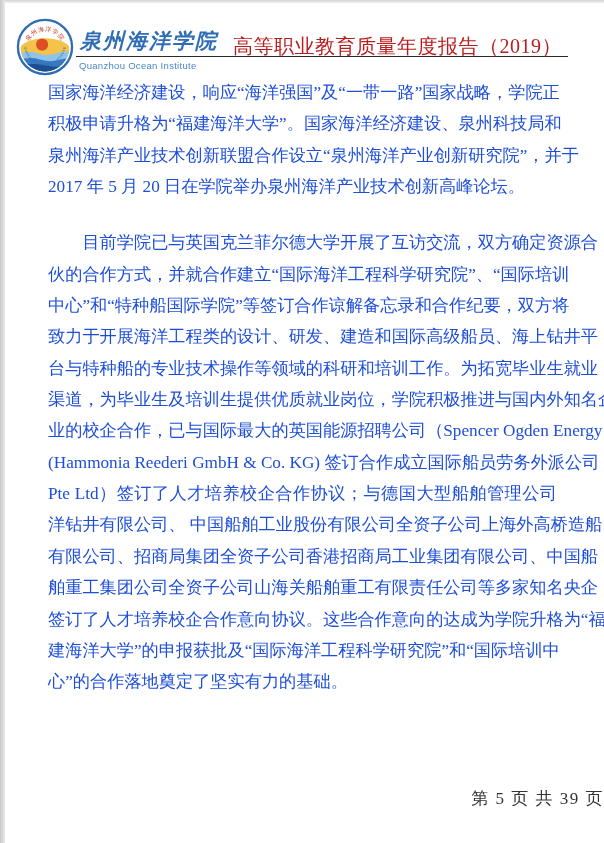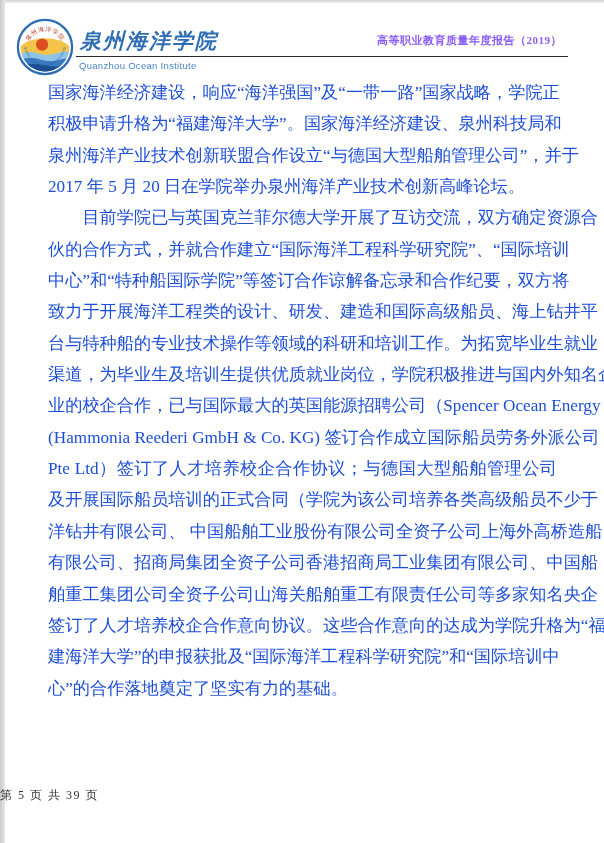--- a/index.html
+++ b/index.html
@@ -26,42 +26,42 @@
     position:absolute;left:79px;top:60px;
     font-family:"Liberation Sans","DejaVu Sans",sans-serif;
     font-size:9.5px;color:#4a85c4;letter-spacing:0.3px;white-space:nowrap;
   }
   .header-rule{
     position:absolute;left:76px;right:36px;top:56px;
     border-top:1.6px solid #2b2b2b;height:0;
   }
   .header-title{
     position:absolute;right:42px;top:33px;
-    font-size:11px;font-weight:bold;color:#8b5cf6;
+    font-size:20px;font-weight:normal;color:#b91c1c;
     letter-spacing:0.5px;white-space:nowrap;
   }
 
   
   .doc-body{
     position:absolute;left:48px;right:47px;top:77px;
     color:#1d4ed8;font-size:17.2px;
   }
   .line{
     height:31.35px;line-height:31.35px;
     text-align:justify;text-align-last:justify;
     text-justify:inter-character;
     white-space:nowrap;overflow:visible;
   }
   .line.para-end{text-align-last:left;}
-  .line.indent{text-indent:2em;}
+  .line.indent{text-indent:2em;margin-top:25px;}
 
   
   .footer{
     position:absolute;left:0;right:0;top:787px;
-    text-align:left;font-size:12px;color:#333333;letter-spacing:1.5px;
+    text-align:right;font-size:17px;color:#333333;letter-spacing:1.5px;
   }
 </style>
 </head>
 <body>
 
 <div class="page">
 
   <div class="edge-top"></div>
   <div class="edge-left"></div>
 
@@ -90,32 +90,31 @@
   </svg>
 
   <div class="brand-cn">泉州海洋学院</div>
   <div class="header-rule"></div>
   <div class="brand-en">Quanzhou Ocean Institute</div>
   <div class="header-title">高等职业教育质量年度报告（2019）</div>
 
   <div class="doc-body" id="doc-body">
       <div class="line">国家海洋经济建设，响应“海洋强国”及“一带一路”国家战略，学院正</div>
       <div class="line">积极申请升格为“福建海洋大学”。国家海洋经济建设、泉州科技局和</div>
-      <div class="line">泉州海洋产业技术创新联盟合作设立“与德国大型船舶管理公司”，并于</div>
+      <div class="line">泉州海洋产业技术创新联盟合作设立“泉州海洋产业创新研究院”，并于</div>
       <div class="line para-end">2017 年 5 月 20 日在学院举办泉州海洋产业技术创新高峰论坛。</div>
       <div class="line indent">目前学院已与英国克兰菲尔德大学开展了互访交流，双方确定资源合</div>
       <div class="line">伙的合作方式，并就合作建立“国际海洋工程科学研究院”、“国际培训</div>
       <div class="line">中心”和“特种船国际学院”等签订合作谅解备忘录和合作纪要，双方将</div>
       <div class="line">致力于开展海洋工程类的设计、研发、建造和国际高级船员、海上钻井平</div>
       <div class="line">台与特种船的专业技术操作等领域的科研和培训工作。为拓宽毕业生就业</div>
       <div class="line">渠道，为毕业生及培训生提供优质就业岗位，学院积极推进与国内外知名企</div>
-      <div class="line">业的校企合作，已与国际最大的英国能源招聘公司（Spencer Ocean Energy</div>
+      <div class="line">业的校企合作，已与国际最大的英国能源招聘公司（Spencer Ogden Energy</div>
       <div class="line">(Hammonia Reederi GmbH &amp; Co. KG) 签订合作成立国际船员劳务外派公司</div>
       <div class="line">Pte Ltd）签订了人才培养校企合作协议；与德国大型船舶管理公司</div>
-      <div class="line">及开展国际船员培训的正式合同（学院为该公司培养各类高级船员不少于</div>
       <div class="line">洋钻井有限公司、 中国船舶工业股份有限公司全资子公司上海外高桥造船</div>
       <div class="line">有限公司、招商局集团全资子公司香港招商局工业集团有限公司、中国船</div>
       <div class="line">舶重工集团公司全资子公司山海关船舶重工有限责任公司等多家知名央企</div>
       <div class="line">签订了人才培养校企合作意向协议。这些合作意向的达成为学院升格为“福</div>
       <div class="line">建海洋大学”的申报获批及“国际海洋工程科学研究院”和“国际培训中</div>
       <div class="line para-end">心”的合作落地奠定了坚实有力的基础。</div>
     </div>
 
   <div class="footer">第 5 页 共 39 页</div>
 

